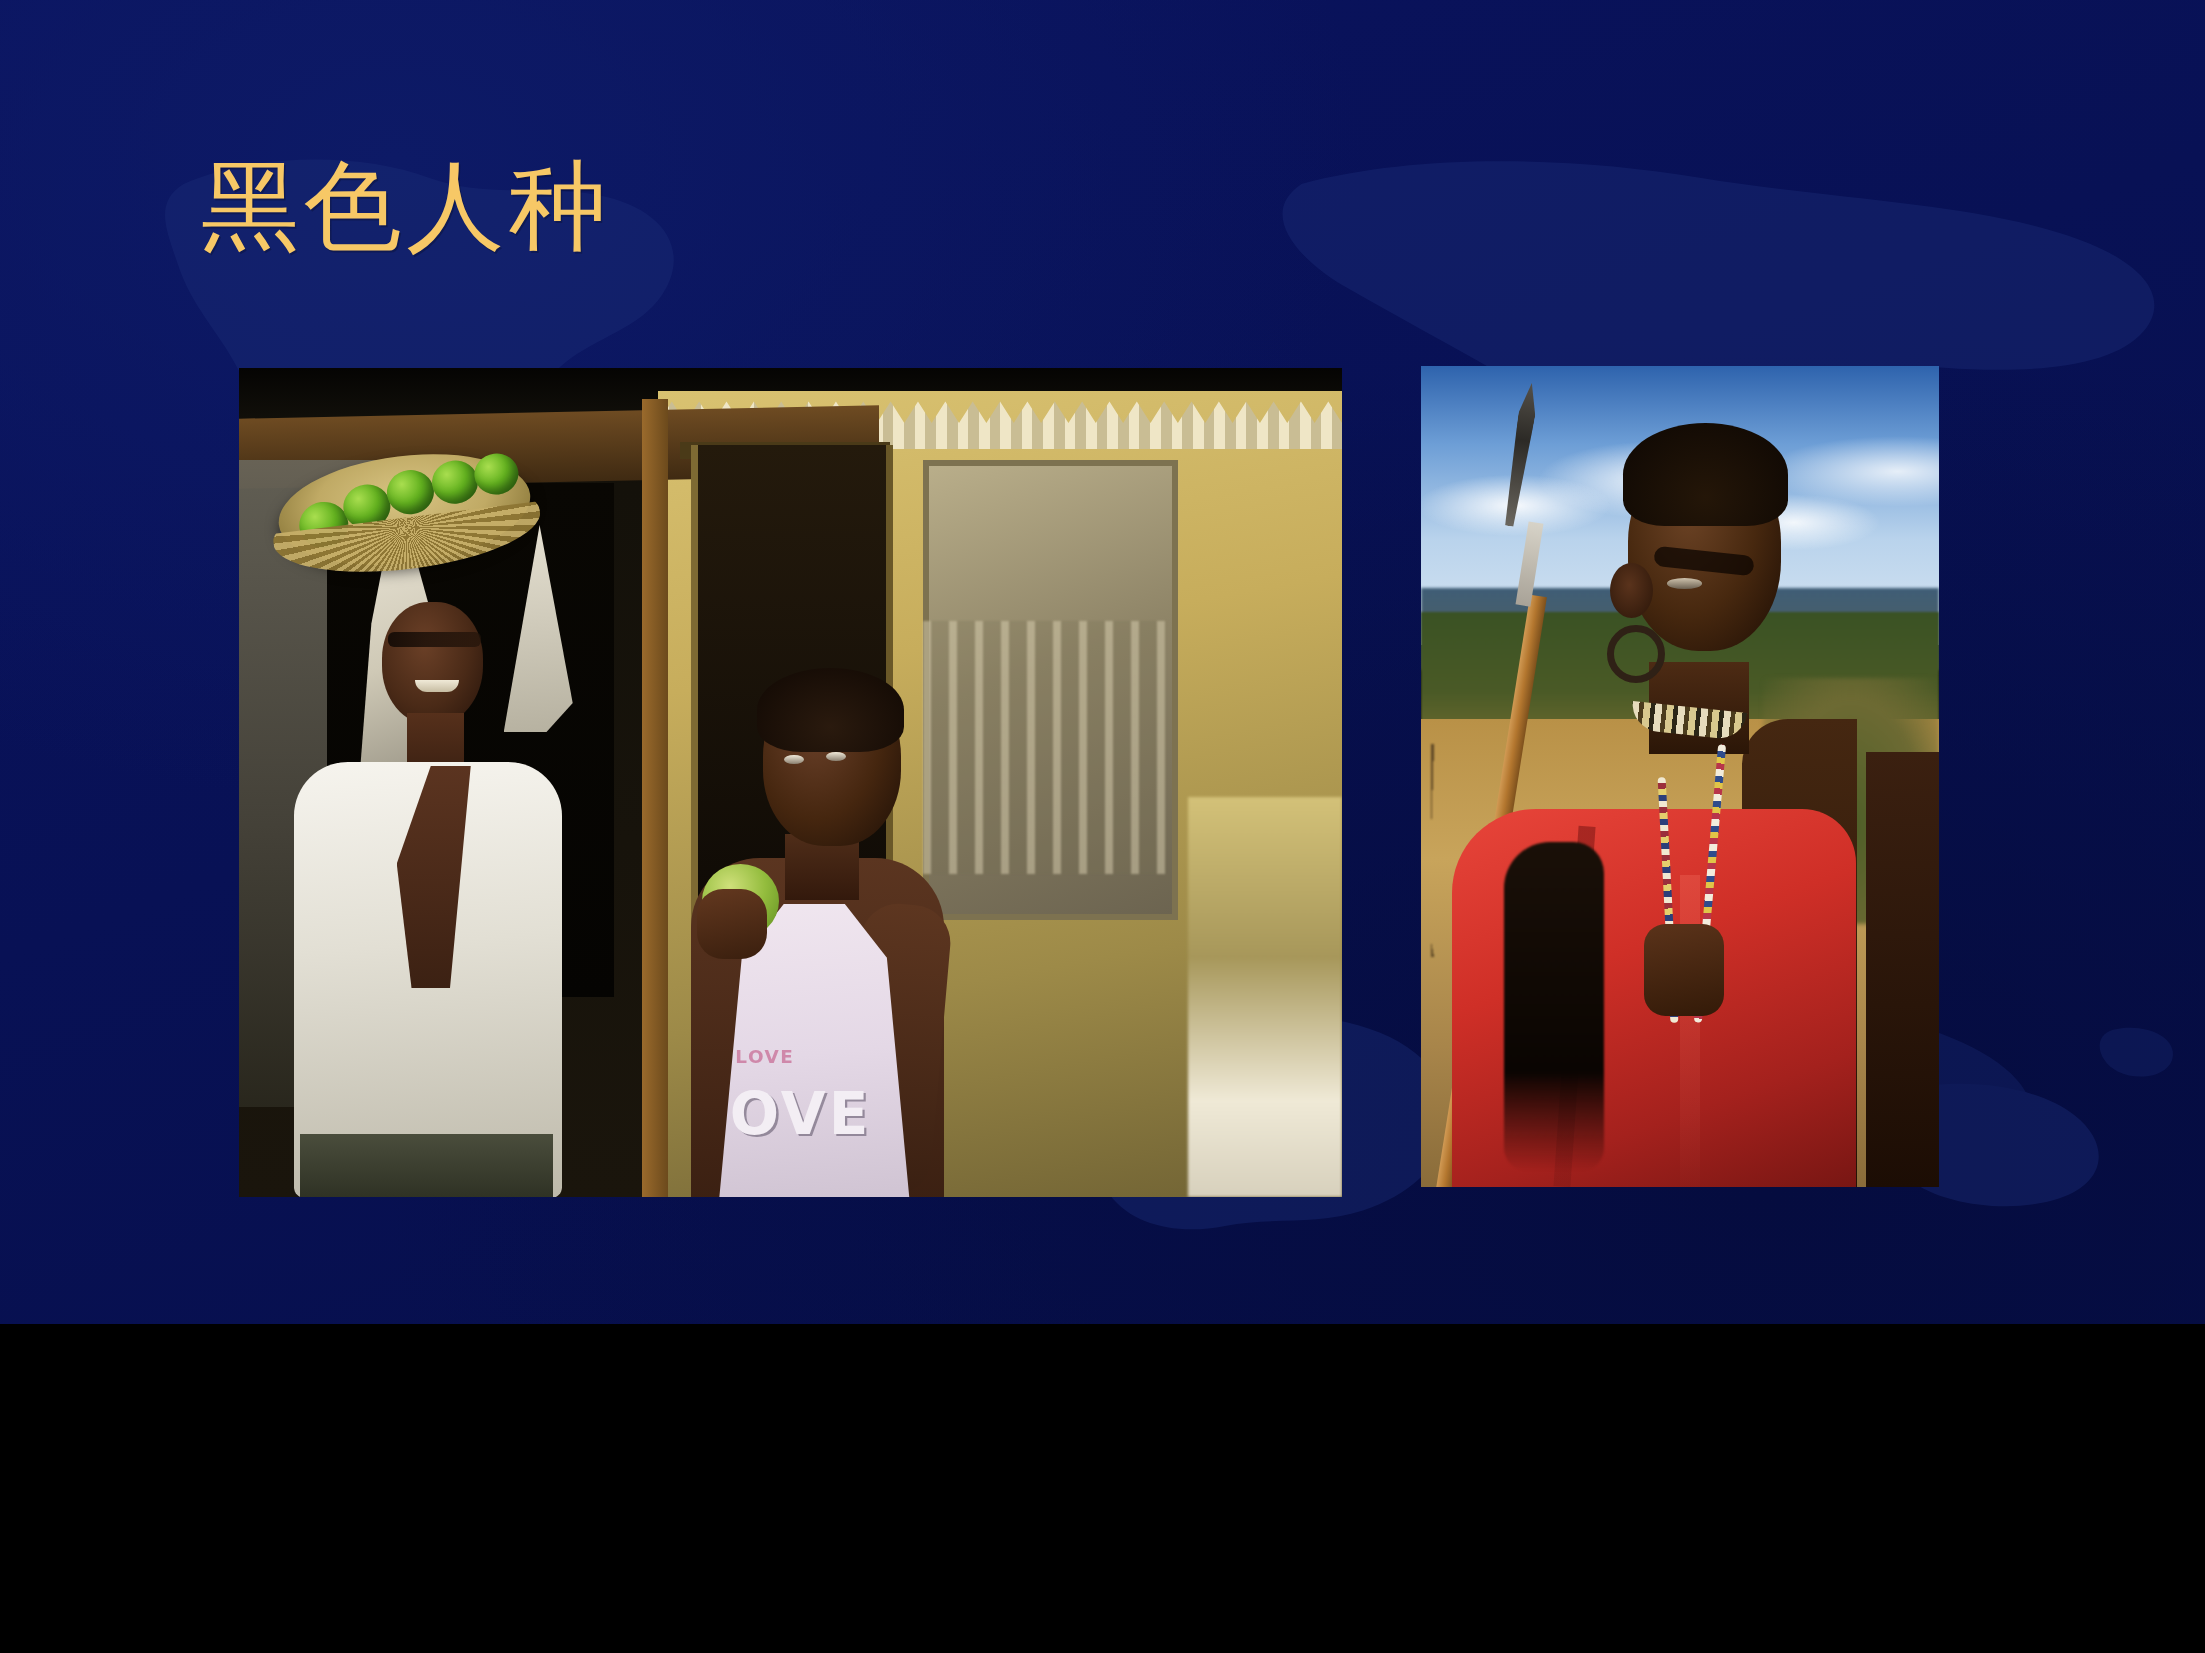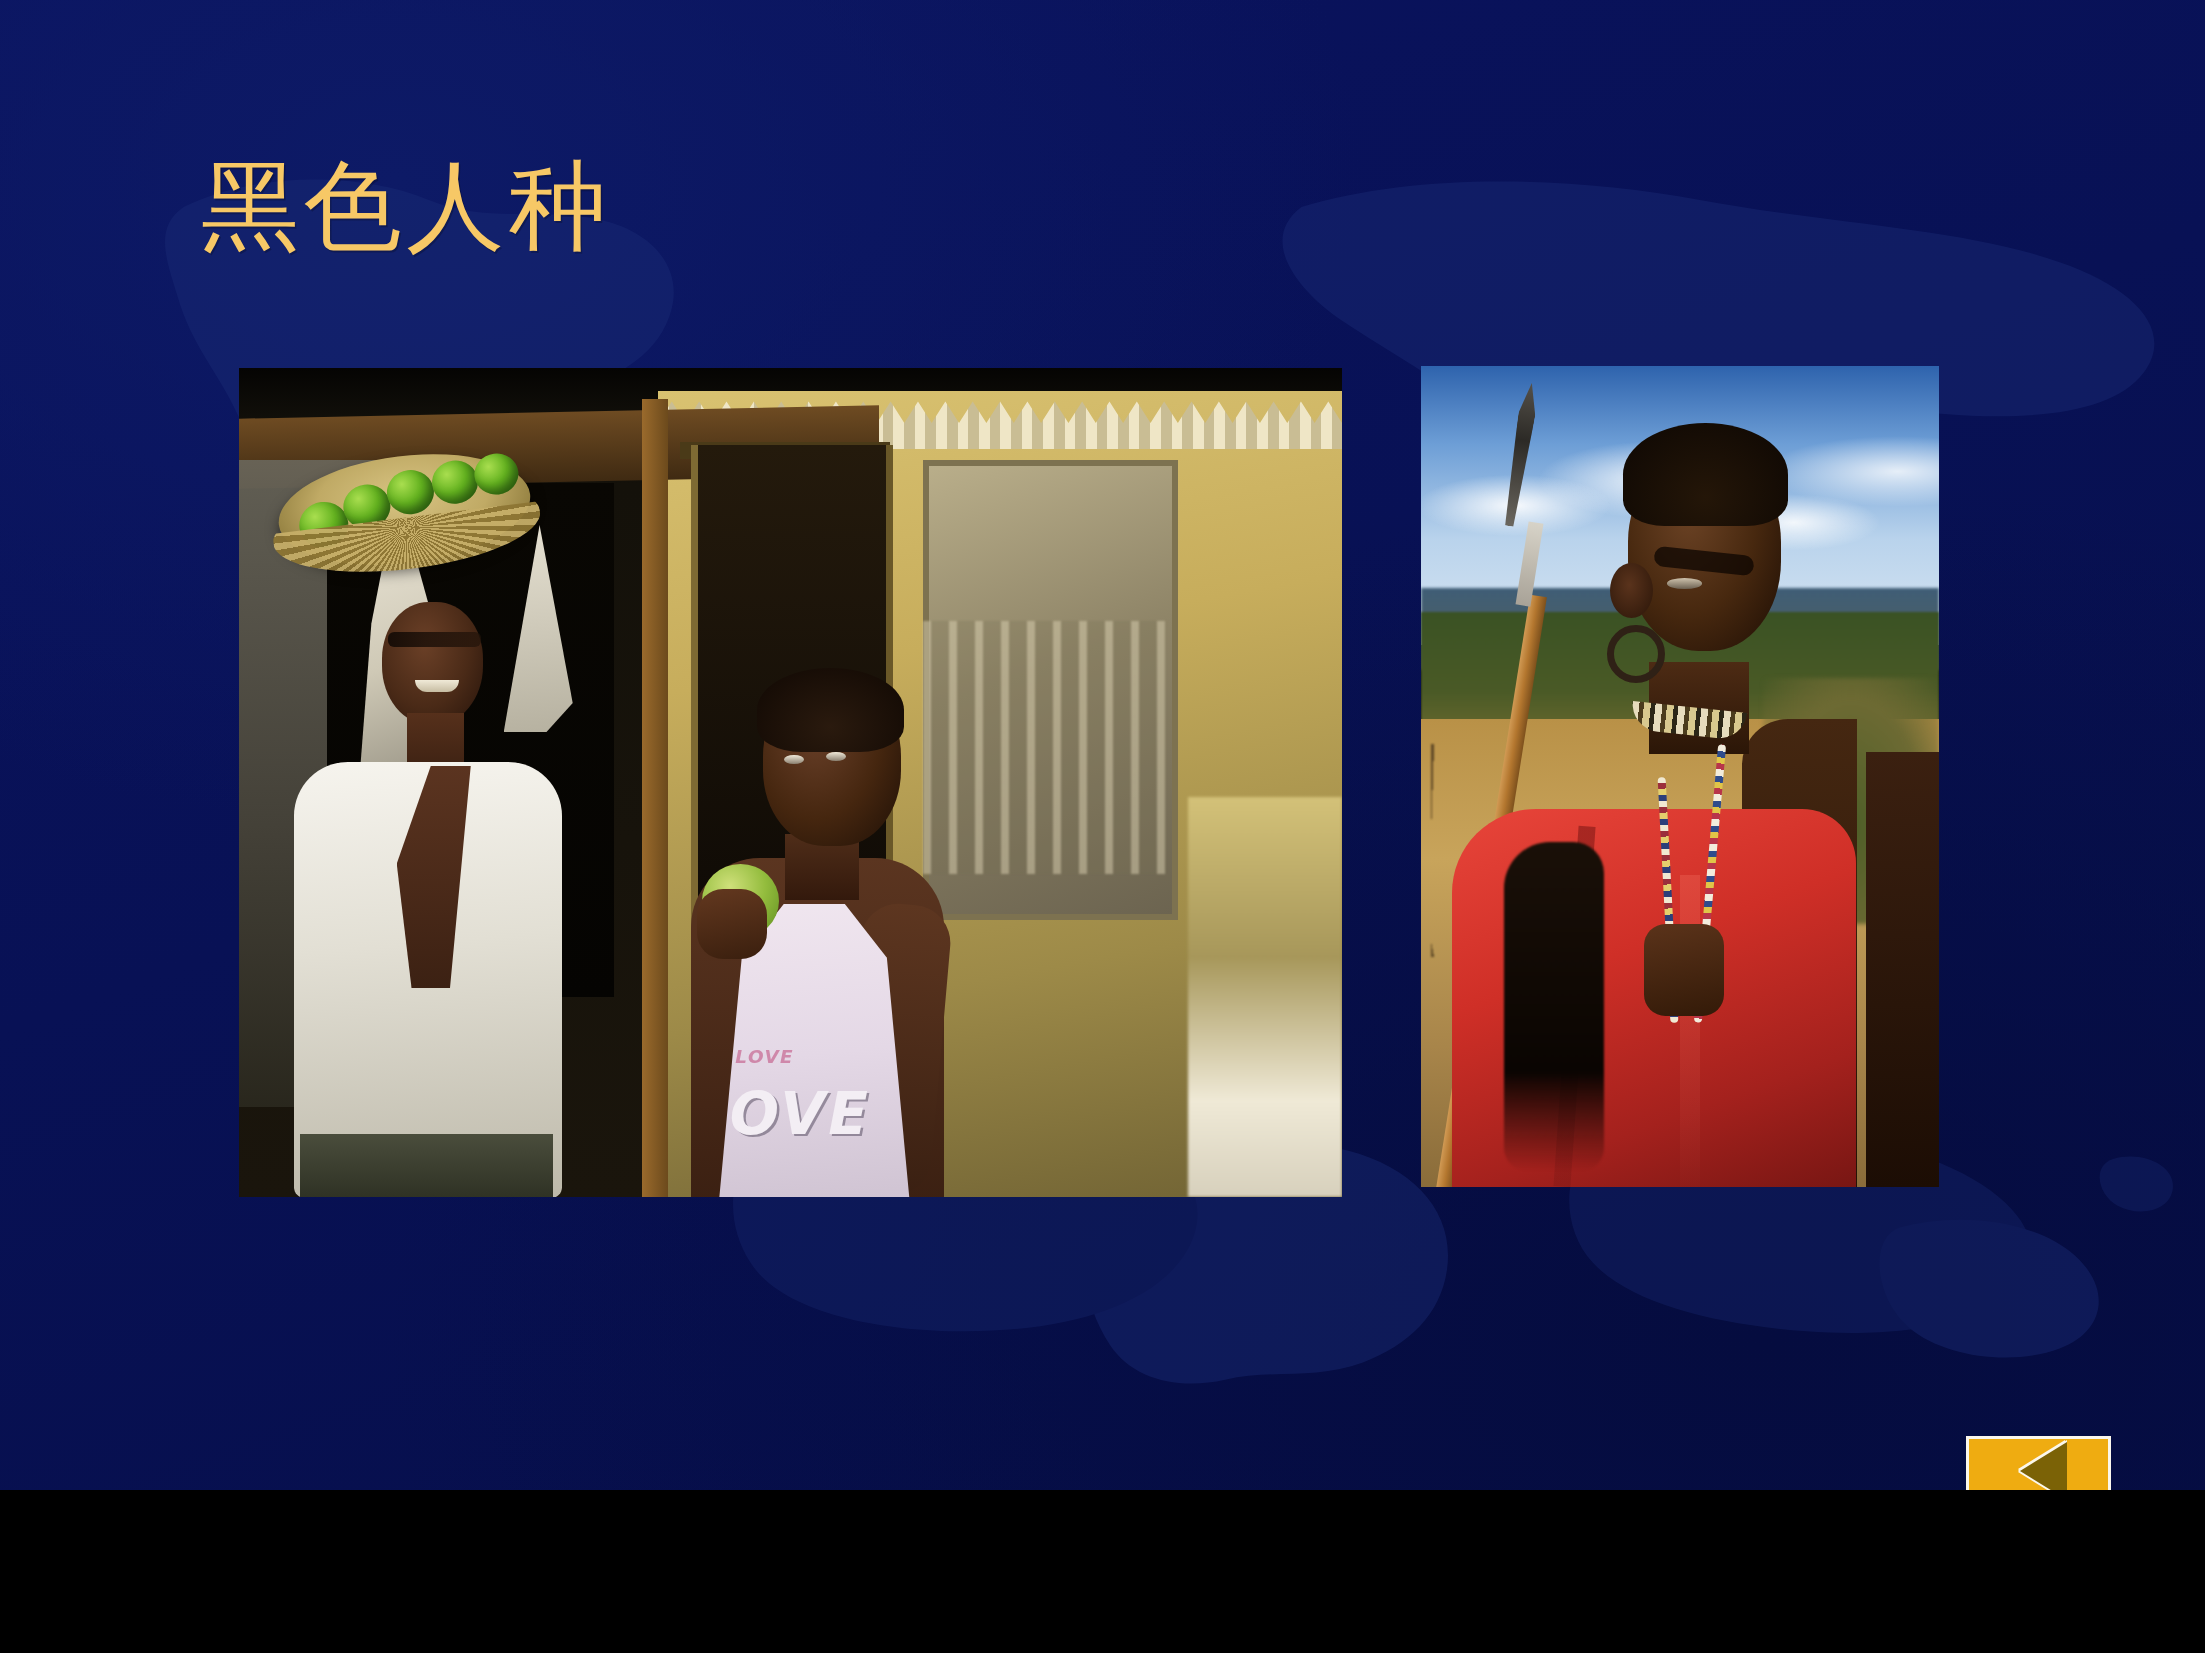--- a/index.html
+++ b/index.html
@@ -8,21 +8,21 @@
     padding: 0;
     background: #000;
   }
   body {
     font-family: "Liberation Sans", sans-serif;
   }
 
   .slide {
     position: relative;
     width: 2205px;
-    height: 1490px;
+    height: 1324px;
     overflow: hidden;
     background: #081155;
     background-image:
       radial-gradient(ellipse 1378px 919px at 18% 12%, #0d1a66 0%, rgba(13,26,102,0) 70%),
       radial-gradient(ellipse 1838px 1149px at 80% 90%, #050c3f 0%, rgba(5,12,63,0) 75%),
       linear-gradient(160deg, #0a1360 0%, #081155 45%, #060e48 100%);
   }
 
   
   .worldmap {
@@ -48,21 +48,21 @@
     white-space: nowrap;
     text-shadow: 1.5px 2.3px 0 rgba(0,0,0,0.22);
   }
 
   
   .photo {
     position: absolute;
     overflow: hidden;
     background: #111;
   }
-  .photo .scene { position: absolute; inset: 0; font-style: italic; }
+  .photo .scene { position: absolute; inset: 0; }
 
   #photo-left  { left: 239px;  top: 368px; width: 1103px; height: 829px; }
   #photo-right { left: 1421px; top: 366px; width: 518px;  height: 821px; }
 
   
   .lp-bg {
     position: absolute; inset: 0;
     background:
       linear-gradient(180deg, #0a0906 0%, #14110a 14%, #1a150c 100%);
   }

